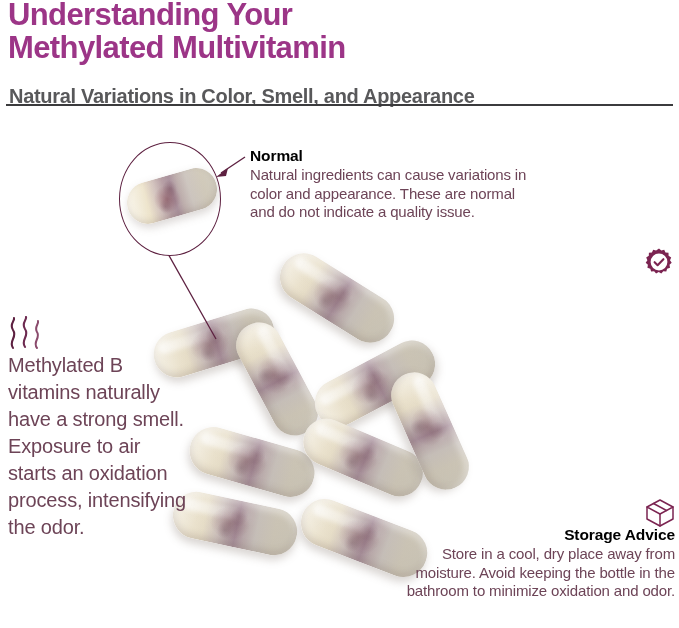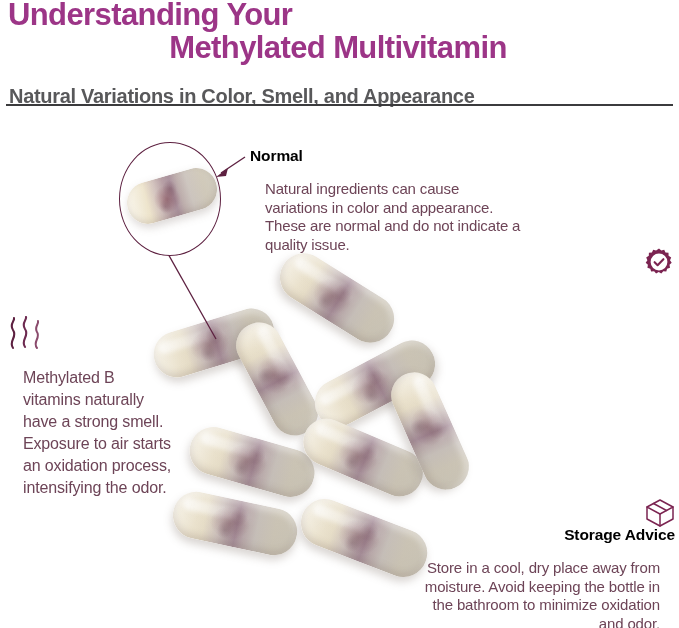--- a/index.html
+++ b/index.html
@@ -15,21 +15,21 @@
 
   
   .header{position:absolute;left:0;top:0;width:679px;}
   .title{
     position:absolute;left:8px;top:-2px;width:660px;
     color:#9c3587;
     font-size:31px;line-height:33px;
     font-weight:bold;
     letter-spacing:-0.6px;
   }
-  .title .l2{display:block;text-align:center;}
+  .title .l2{display:block;}
   .subtitle{
     position:absolute;left:9px;top:84px;
     color:#58585a;
     font-size:20px;line-height:24px;
     font-weight:bold;
     letter-spacing:-0.3px;
     white-space:nowrap;
   }
   .rule{
     position:absolute;left:6px;top:104px;width:667px;height:2px;
@@ -117,29 +117,29 @@
   
   .blk{position:absolute;}
   .blk h3{
     margin:0 0 1px 0;
     color:#000000;
     font-size:15.5px;line-height:19px;
     font-weight:bold;
     letter-spacing:-0.1px;
   }
   .blk p{
-    margin:15px;
+    margin:0;
     color:#6d4457;
     font-size:15px;line-height:18.6px;
     letter-spacing:-0.15px;
   }
 
   .blk-normal{left:250px;top:146px;width:290px;text-align:left;}
   .blk-smell{left:8px;top:352px;width:180px;text-align:left;}
-  .blk-smell p{font-size:16px;line-height:22px;}
+  .blk-smell p{font-size:20px;line-height:27px;}
   .blk-qa{left:405px;top:283px;width:270px;text-align:right;}
   .blk-storage{left:405px;top:525px;width:270px;text-align:right;}
 
   
   .icon{position:absolute;}
   .icon-smell{left:6px;top:316px;width:44px;height:34px;}
   .icon-qa{left:645px;top:248px;width:28px;height:28px;}
   .icon-box{left:645px;top:498px;width:30px;height:30px;}
 </style>
 </head>

